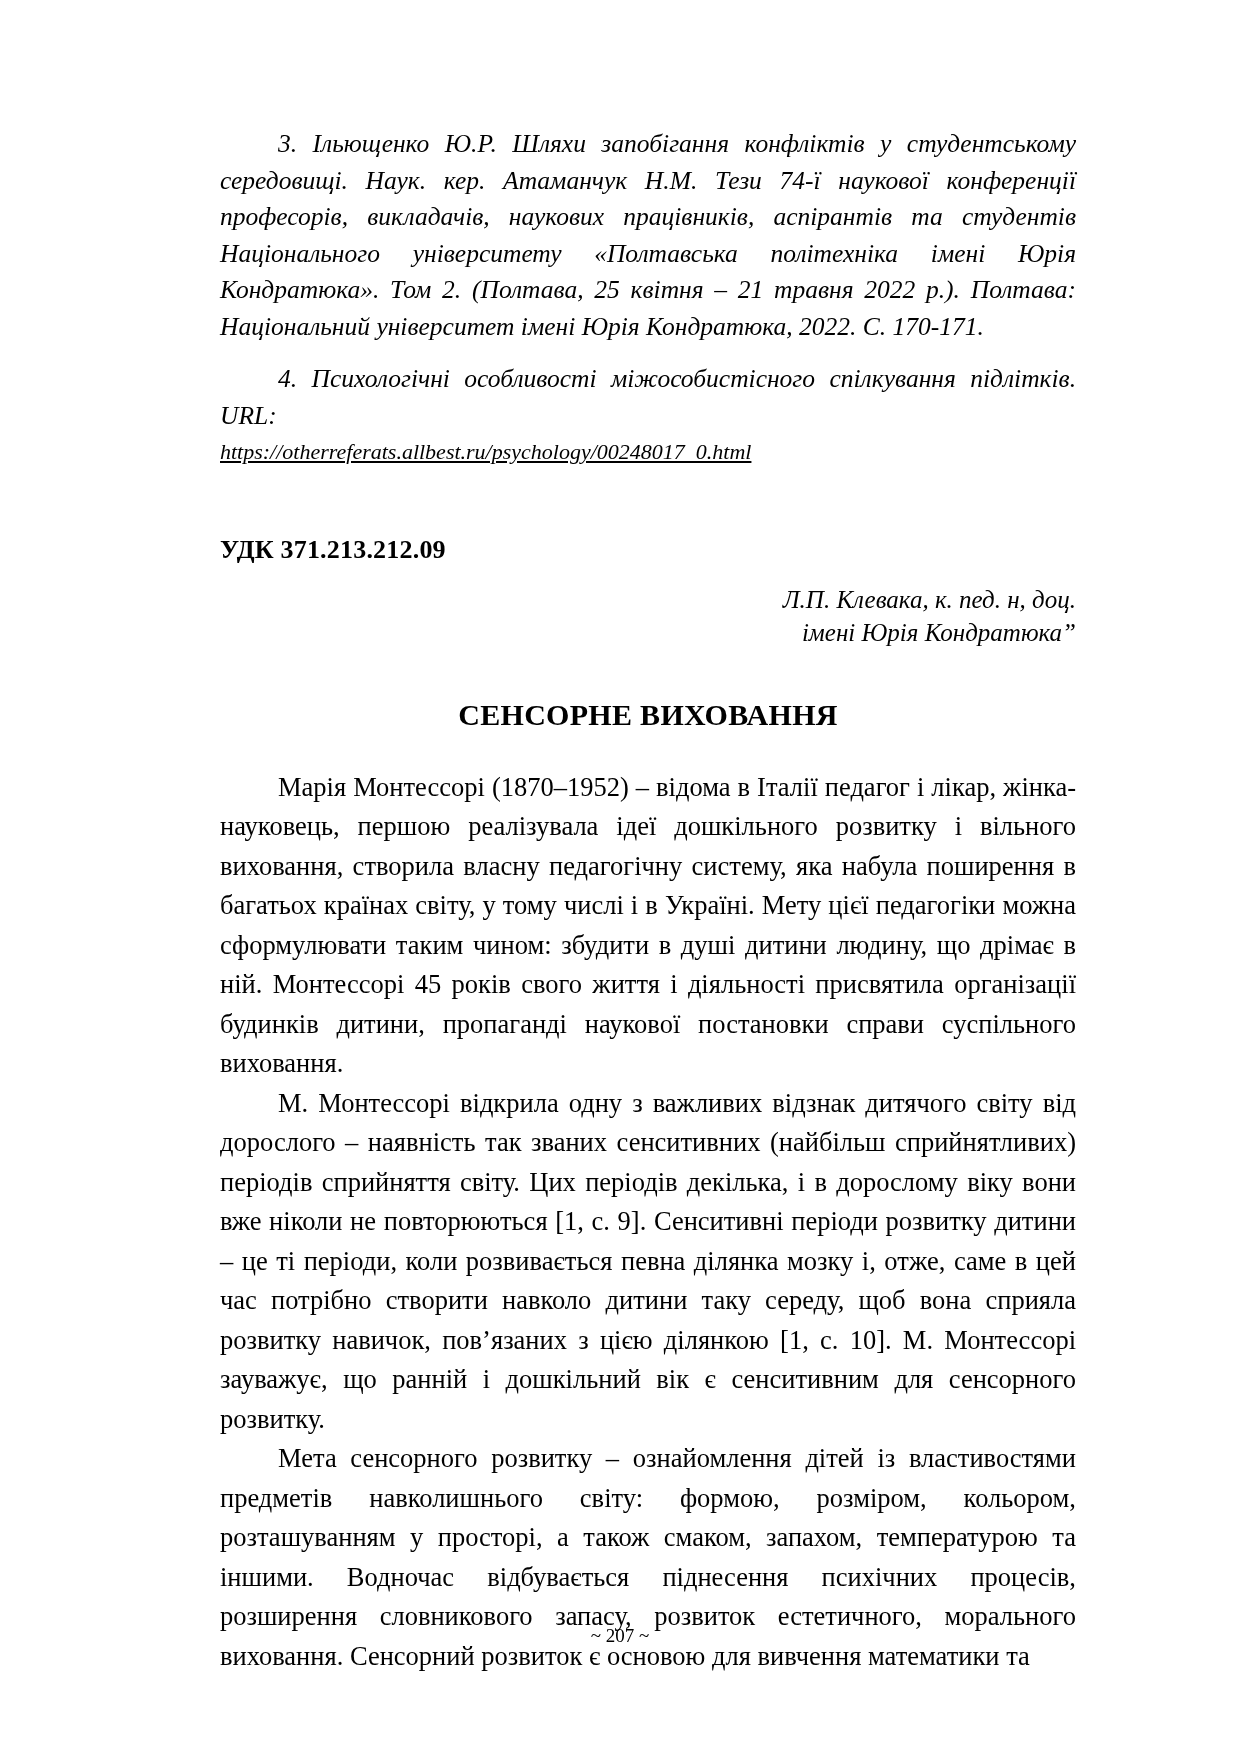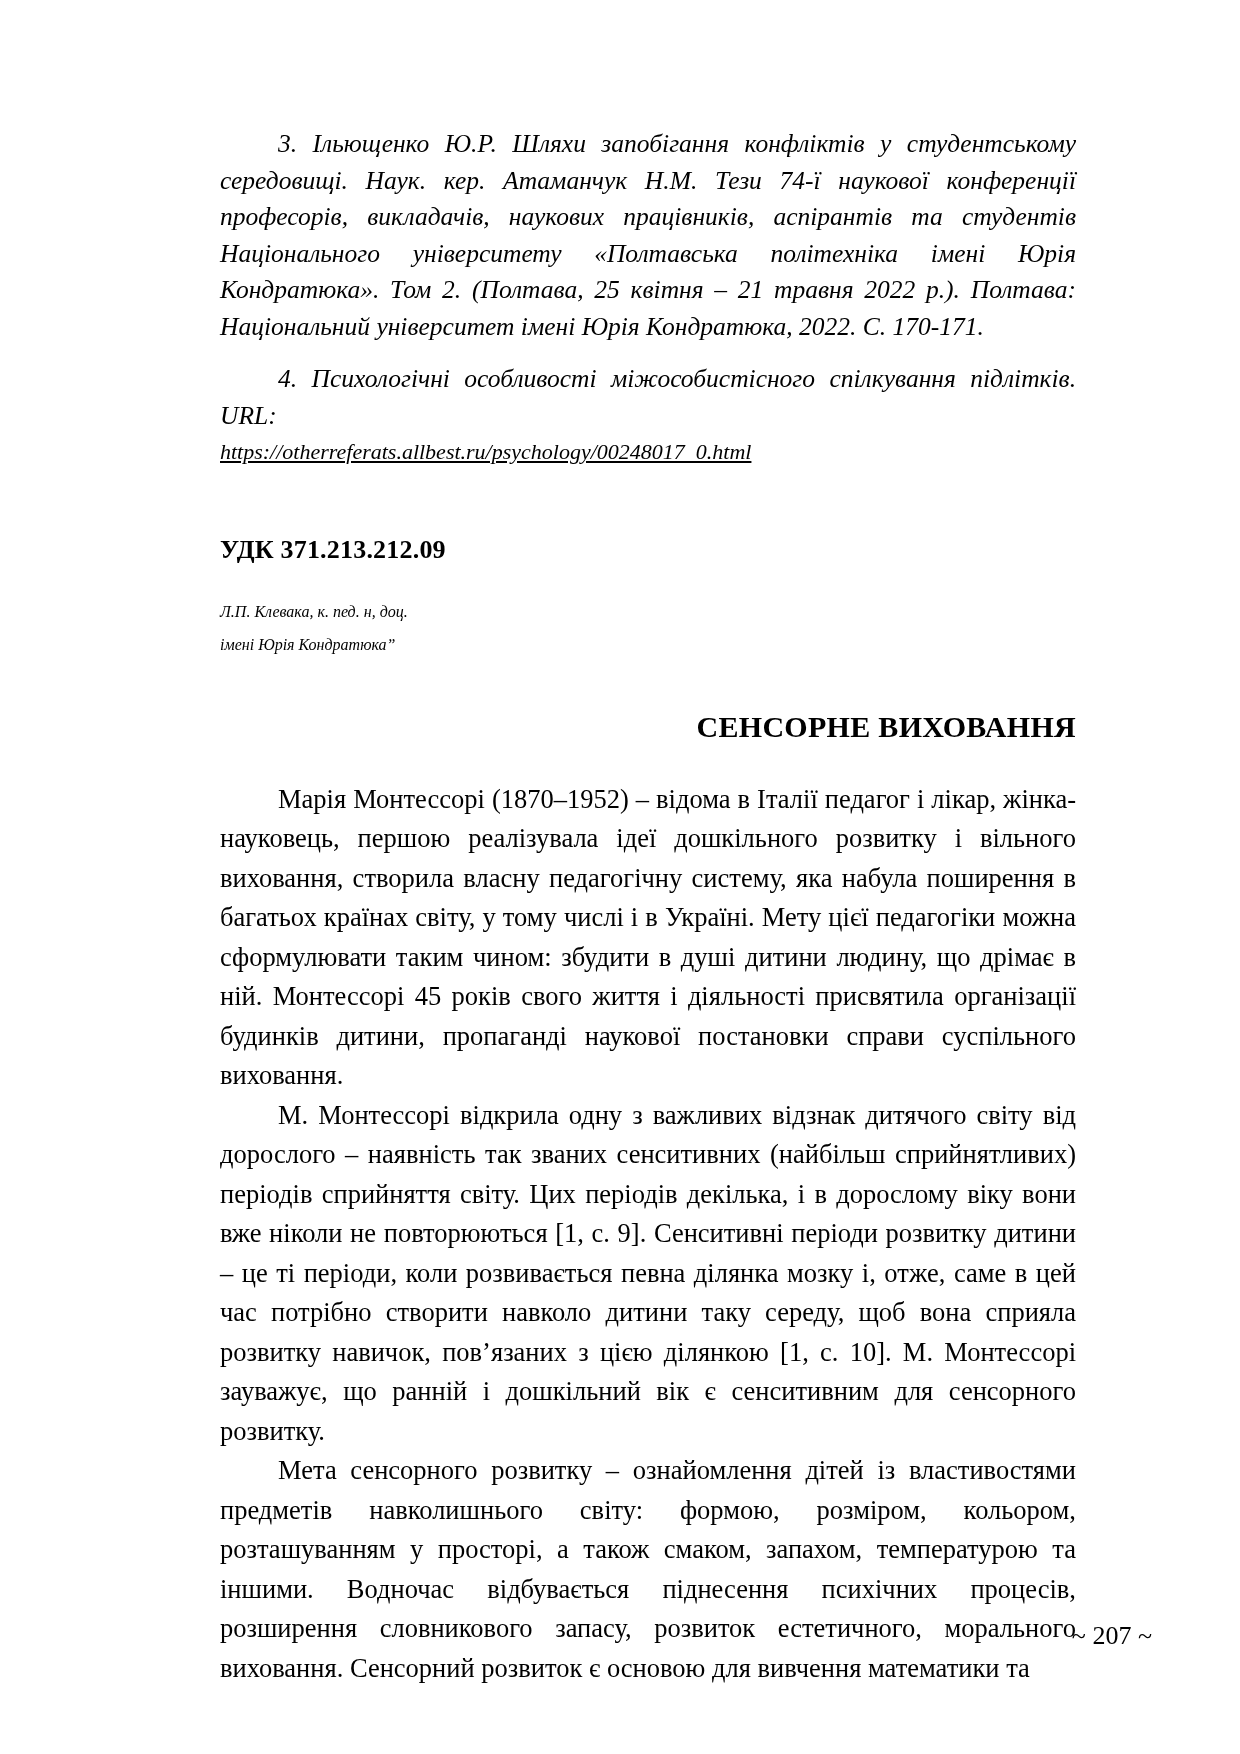--- a/index.html
+++ b/index.html
@@ -61,44 +61,43 @@
   .udk {
     margin-top: 62px;
     font-weight: bold;
     font-size: 26px;
     line-height: 34px;
     letter-spacing: 0.2px;
   }
 
   
   .byline {
-    margin-top: 28px;
-    text-align: left;
+    margin-top: 16px;
+    text-align: right;
     font-style: italic;
-    font-size: 16px;
+    font-size: 25px;
     line-height: 33px;
   }
 
   .byline .line {
     display: block;
   }
 
   
   .article-title {
     margin-top: 46px;
     text-align: center;
     font-weight: bold;
     font-size: 30px;
     line-height: 39px;
     letter-spacing: 0.3px;
   }
 
   .article-title .line {
     display: block;
-    text-align: right;
   }
 
   
   .body-block {
     margin-top: 34px;
     font-size: 26.5px;
     line-height: 39.5px;
     text-align: justify;
     text-justify: inter-word;
   }
@@ -107,22 +106,22 @@
     margin: 0;
     text-indent: 58px;
   }
 
   
   .page-footer {
     position: absolute;
     left: 0;
     right: 0;
     bottom: 102px;
-    text-align: right;
-    font-size: 26px;
+    text-align: center;
+    font-size: 19px;
     line-height: 32px;
   }
 </style>
 </head>
 <body>
 
 <div class="page">
 
   <div class="content">
 

